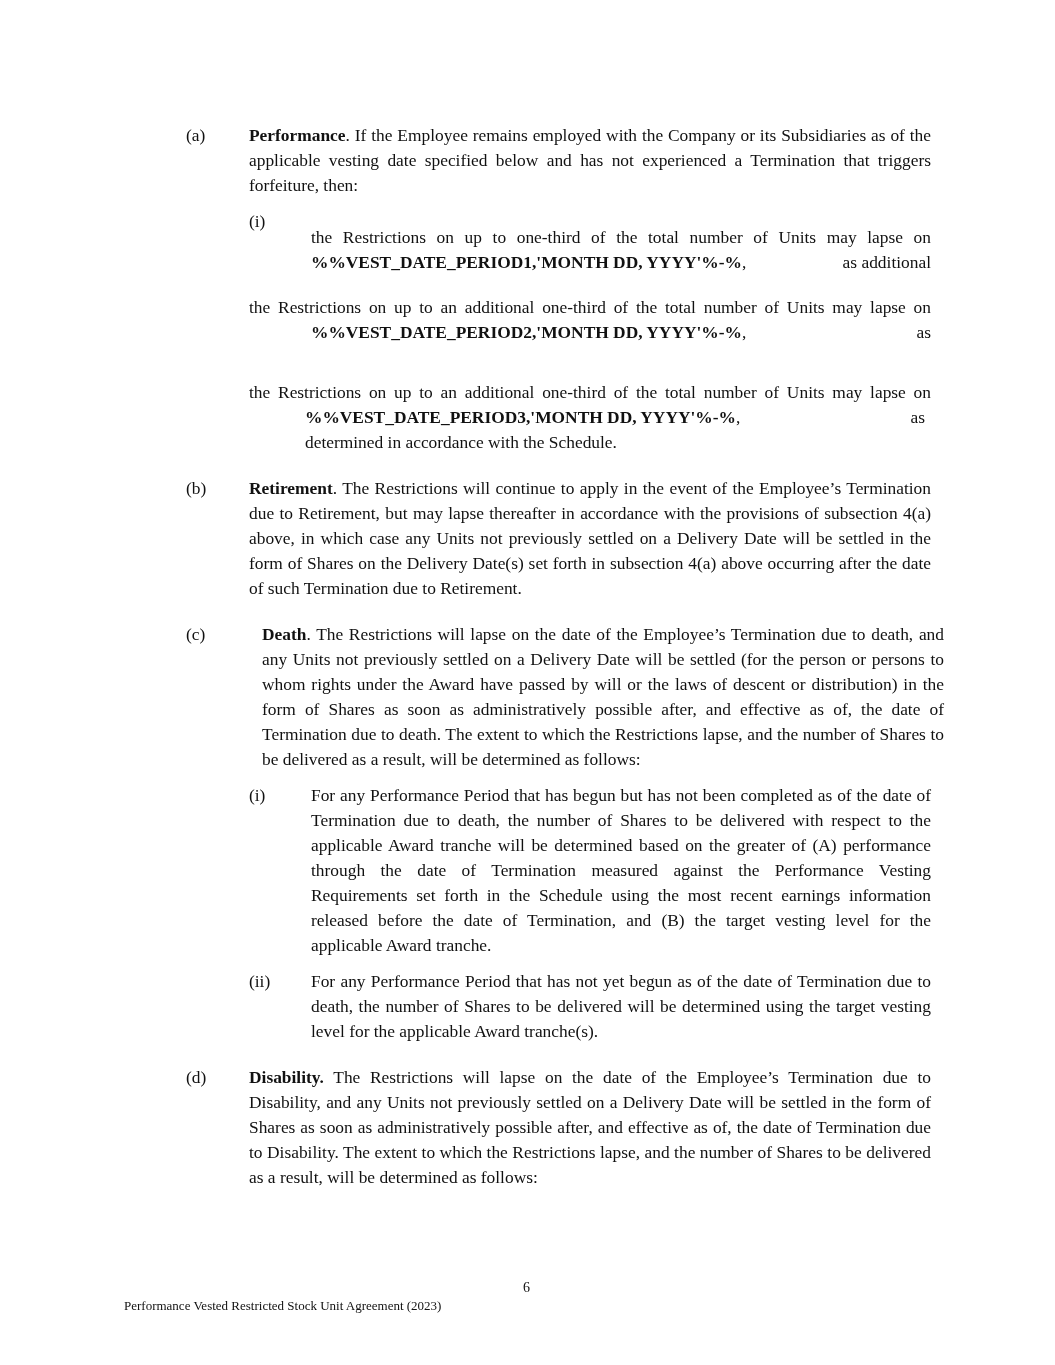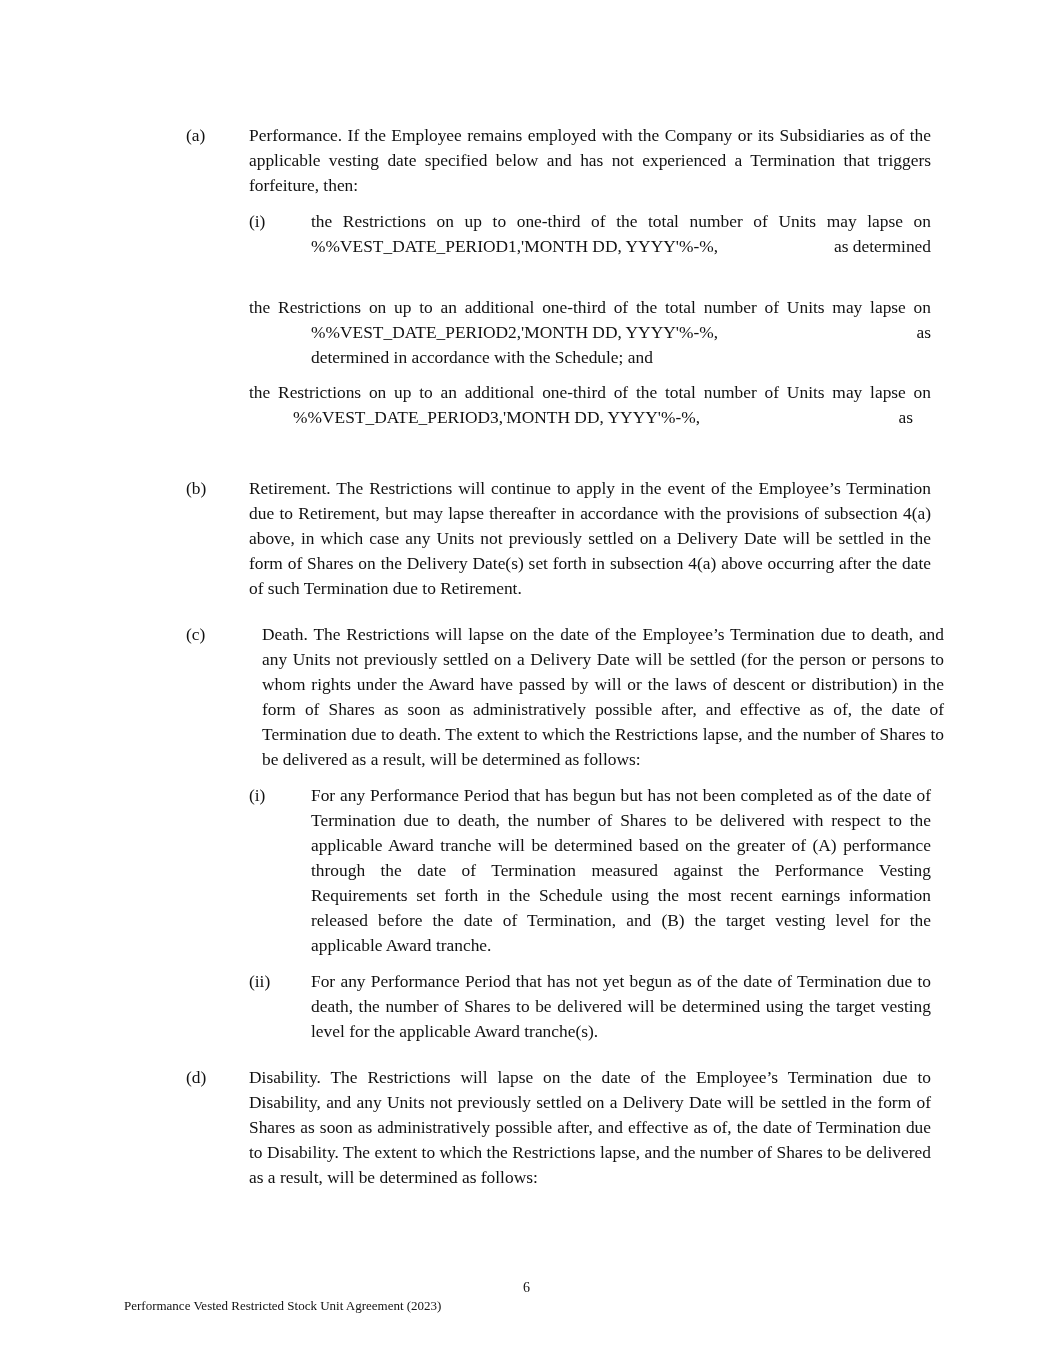--- a/index.html
+++ b/index.html
@@ -4,63 +4,63 @@
 <style>
   html, body { margin: 0; padding: 0; background: #ffffff; }
   body {
     width: 1055px; height: 1365px; position: relative; overflow: hidden;
     font-family: "Liberation Serif", serif; color: #111111;
     font-size: 17.4px; line-height: 25px;
   }
   .label { position: absolute; }
   .body-text { position: absolute; text-align: justify; }
   .hang { position: absolute; text-align: justify; }
-  b { font-weight: normal; margin-top: 24px; }
+  b { font-weight: bold; margin-top: 24px; }
   .footer { position: absolute; font-size: 13px; line-height: 16px; }
   .pagenum { position: absolute; font-size: 14px; line-height: 16px; }
   .vline { display: flex; justify-content: space-between; gap: 32px; }
 </style>
 </head>
 <body>
 
 <div>
   <span class="label" style="left:186px; top:123px;">(a)</span>
   <div class="body-text" style="left:249px; top:123px; width:682px;">
     <b>Performance</b><span>.  If the Employee remains employed with the Company or its Subsidiaries as of the applicable vesting date specified below and has not experienced a Termination that triggers forfeiture, then:</span>
   </div>
 
   <div>
     <span class="label" style="left:249px; top:209px;">(i)</span>
-    <div class="hang" style="left:311px; top:209px; width:620px;">
+    <div class="hang" style="left:311px; top:225px; width:620px;">
       <div style="text-align:justify; text-align-last:justify;">the Restrictions on up to one-third of the total number of Units may lapse on</div>
       <div class="vline">
         <span><b>%%VEST_DATE_PERIOD1,'MONTH DD, YYYY'%-%</b><span>,</span></span>
-        <span>as determined</span>
+        <span>as additional</span>
       </div>
     </div>
   </div>
 
   <div>
     <div class="hang" style="left:249px; top:295px; width:682px; text-align-last:justify;">the Restrictions on up to an additional one-third of the total number of Units may lapse on</div>
     <div class="hang" style="left:311px; top:320px; width:620px;">
       <div class="vline">
         <span><b>%%VEST_DATE_PERIOD2,'MONTH DD, YYYY'%-%</b><span>,</span></span>
         <span>as</span>
       </div>
-      <div>determined in accordance with the Schedule; and</div>
     </div>
   </div>
 
   <div>
     <div class="hang" style="left:249px; top:380px; width:682px; text-align-last:justify;">the Restrictions on up to an additional one-third of the total number of Units may lapse on</div>
-    <div class="hang" style="left:293px; top:405px; width:620px;">
+    <div class="hang" style="left:305px; top:405px; width:620px;">
       <div class="vline">
         <span><b>%%VEST_DATE_PERIOD3,'MONTH DD, YYYY'%-%</b><span>,</span></span>
         <span>as</span>
       </div>
+      <div>determined in accordance with the Schedule.</div>
     </div>
   </div>
 </div>
 
 <div>
   <span class="label" style="left:186px; top:476px;">(b)</span>
   <div class="body-text" style="left:249px; top:476px; width:682px;">
     <b>Retirement</b><span>.  The Restrictions will continue to apply in the event of the Employee’s Termination due to Retirement, but may lapse thereafter in accordance with the provisions of subsection 4(a) above, in which case any Units not previously settled on a Delivery Date will be settled in the form of Shares on the Delivery Date(s) set forth in subsection 4(a) above occurring after the date of such Termination due to Retirement.</span>
   </div>
 </div>

